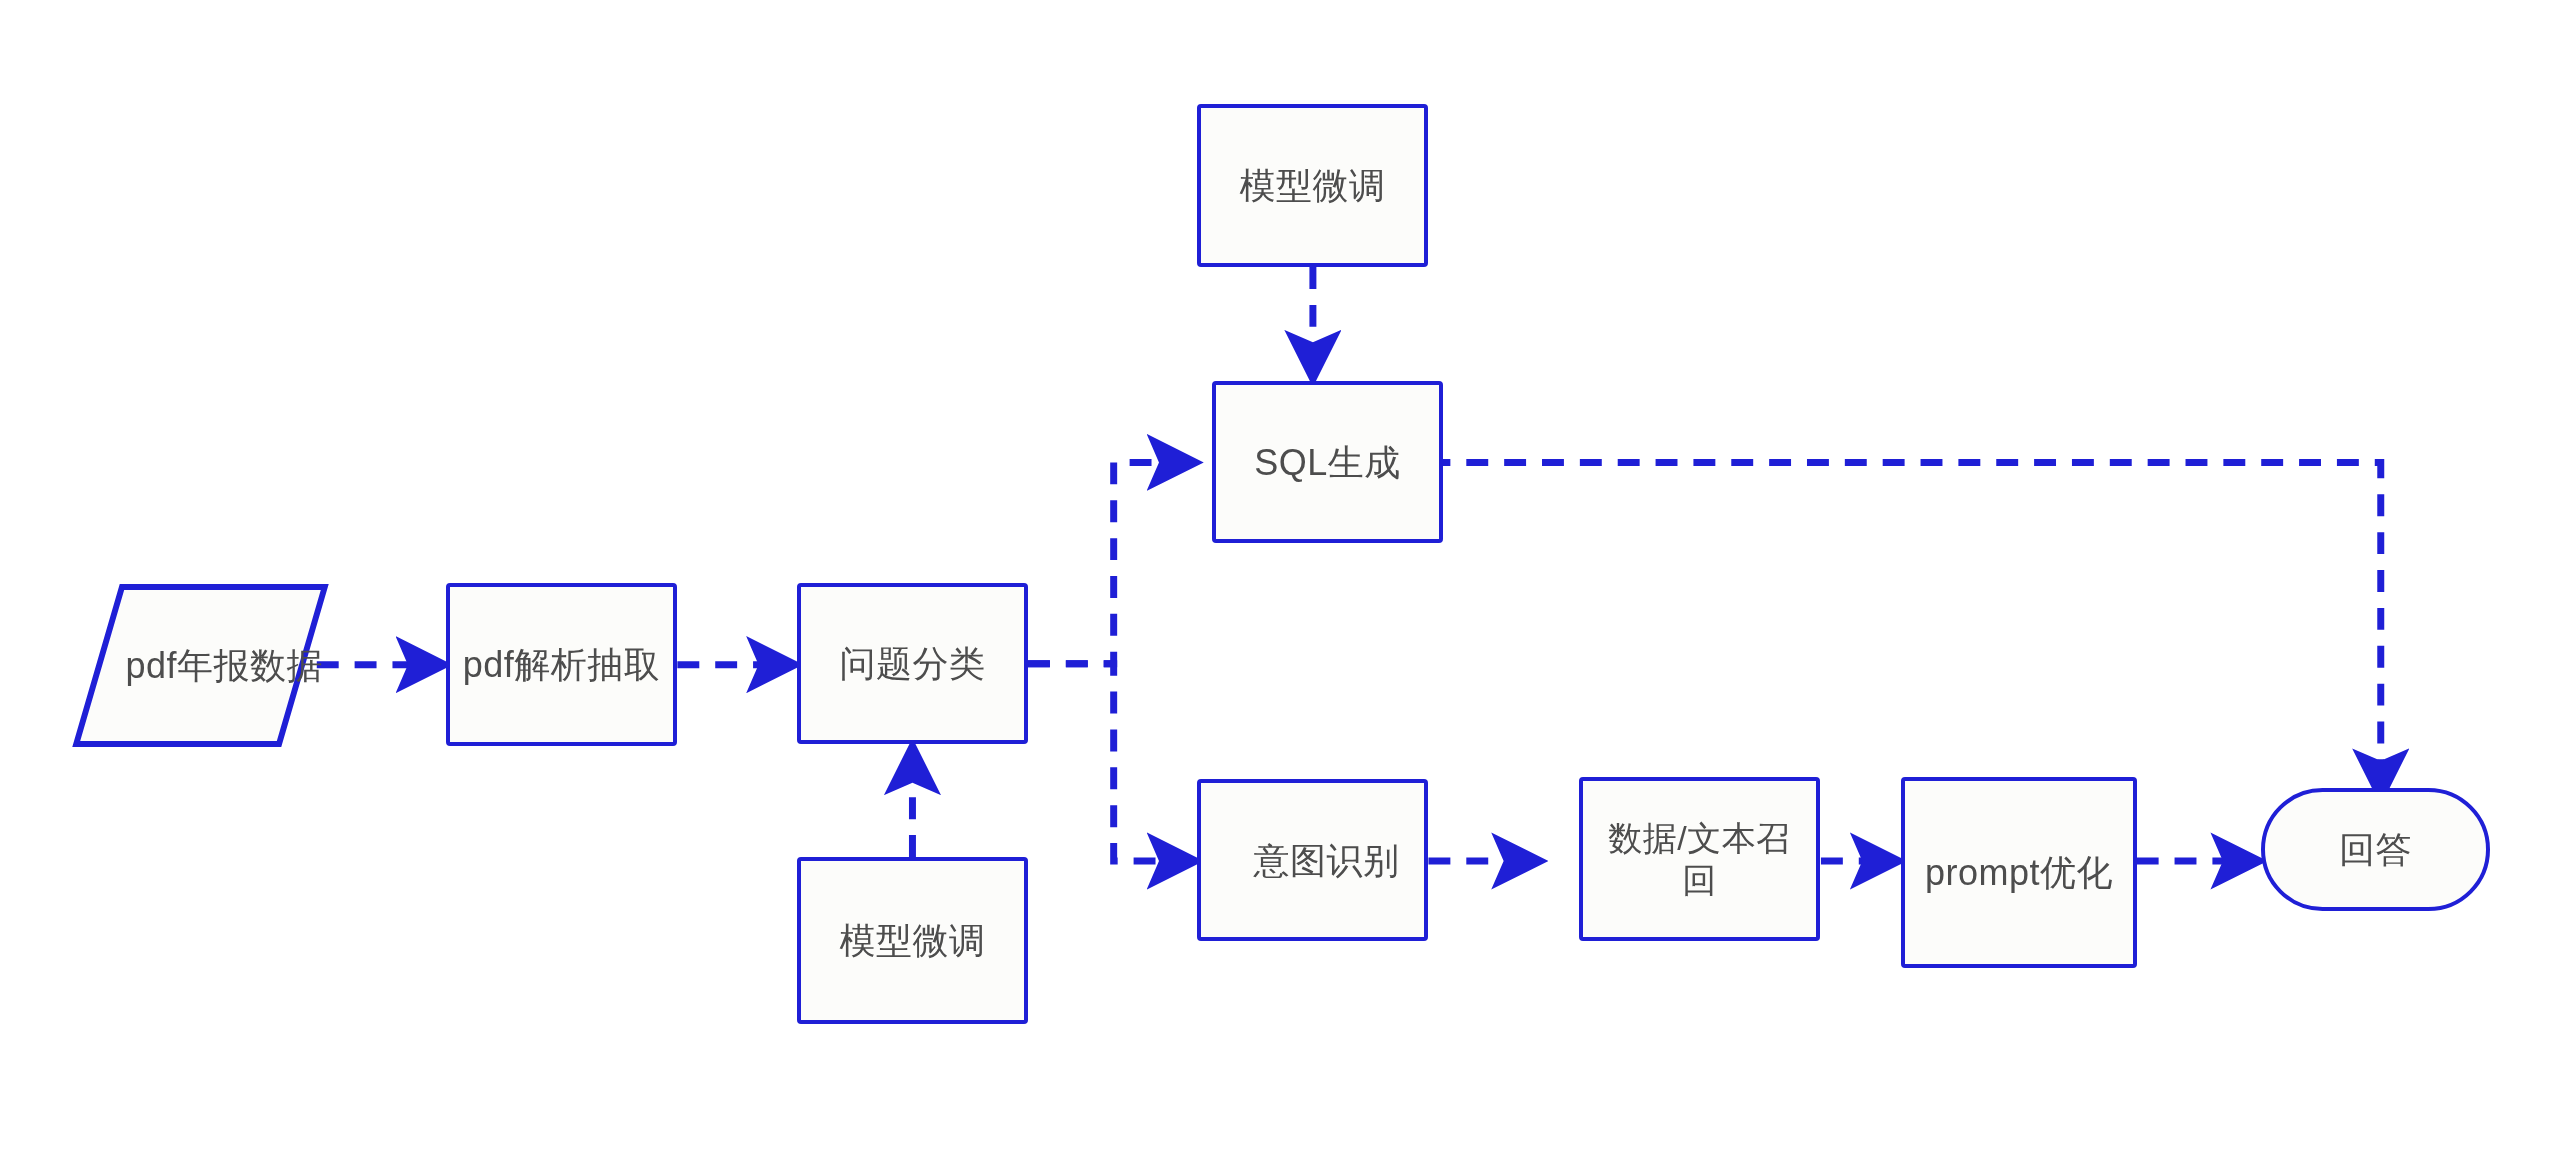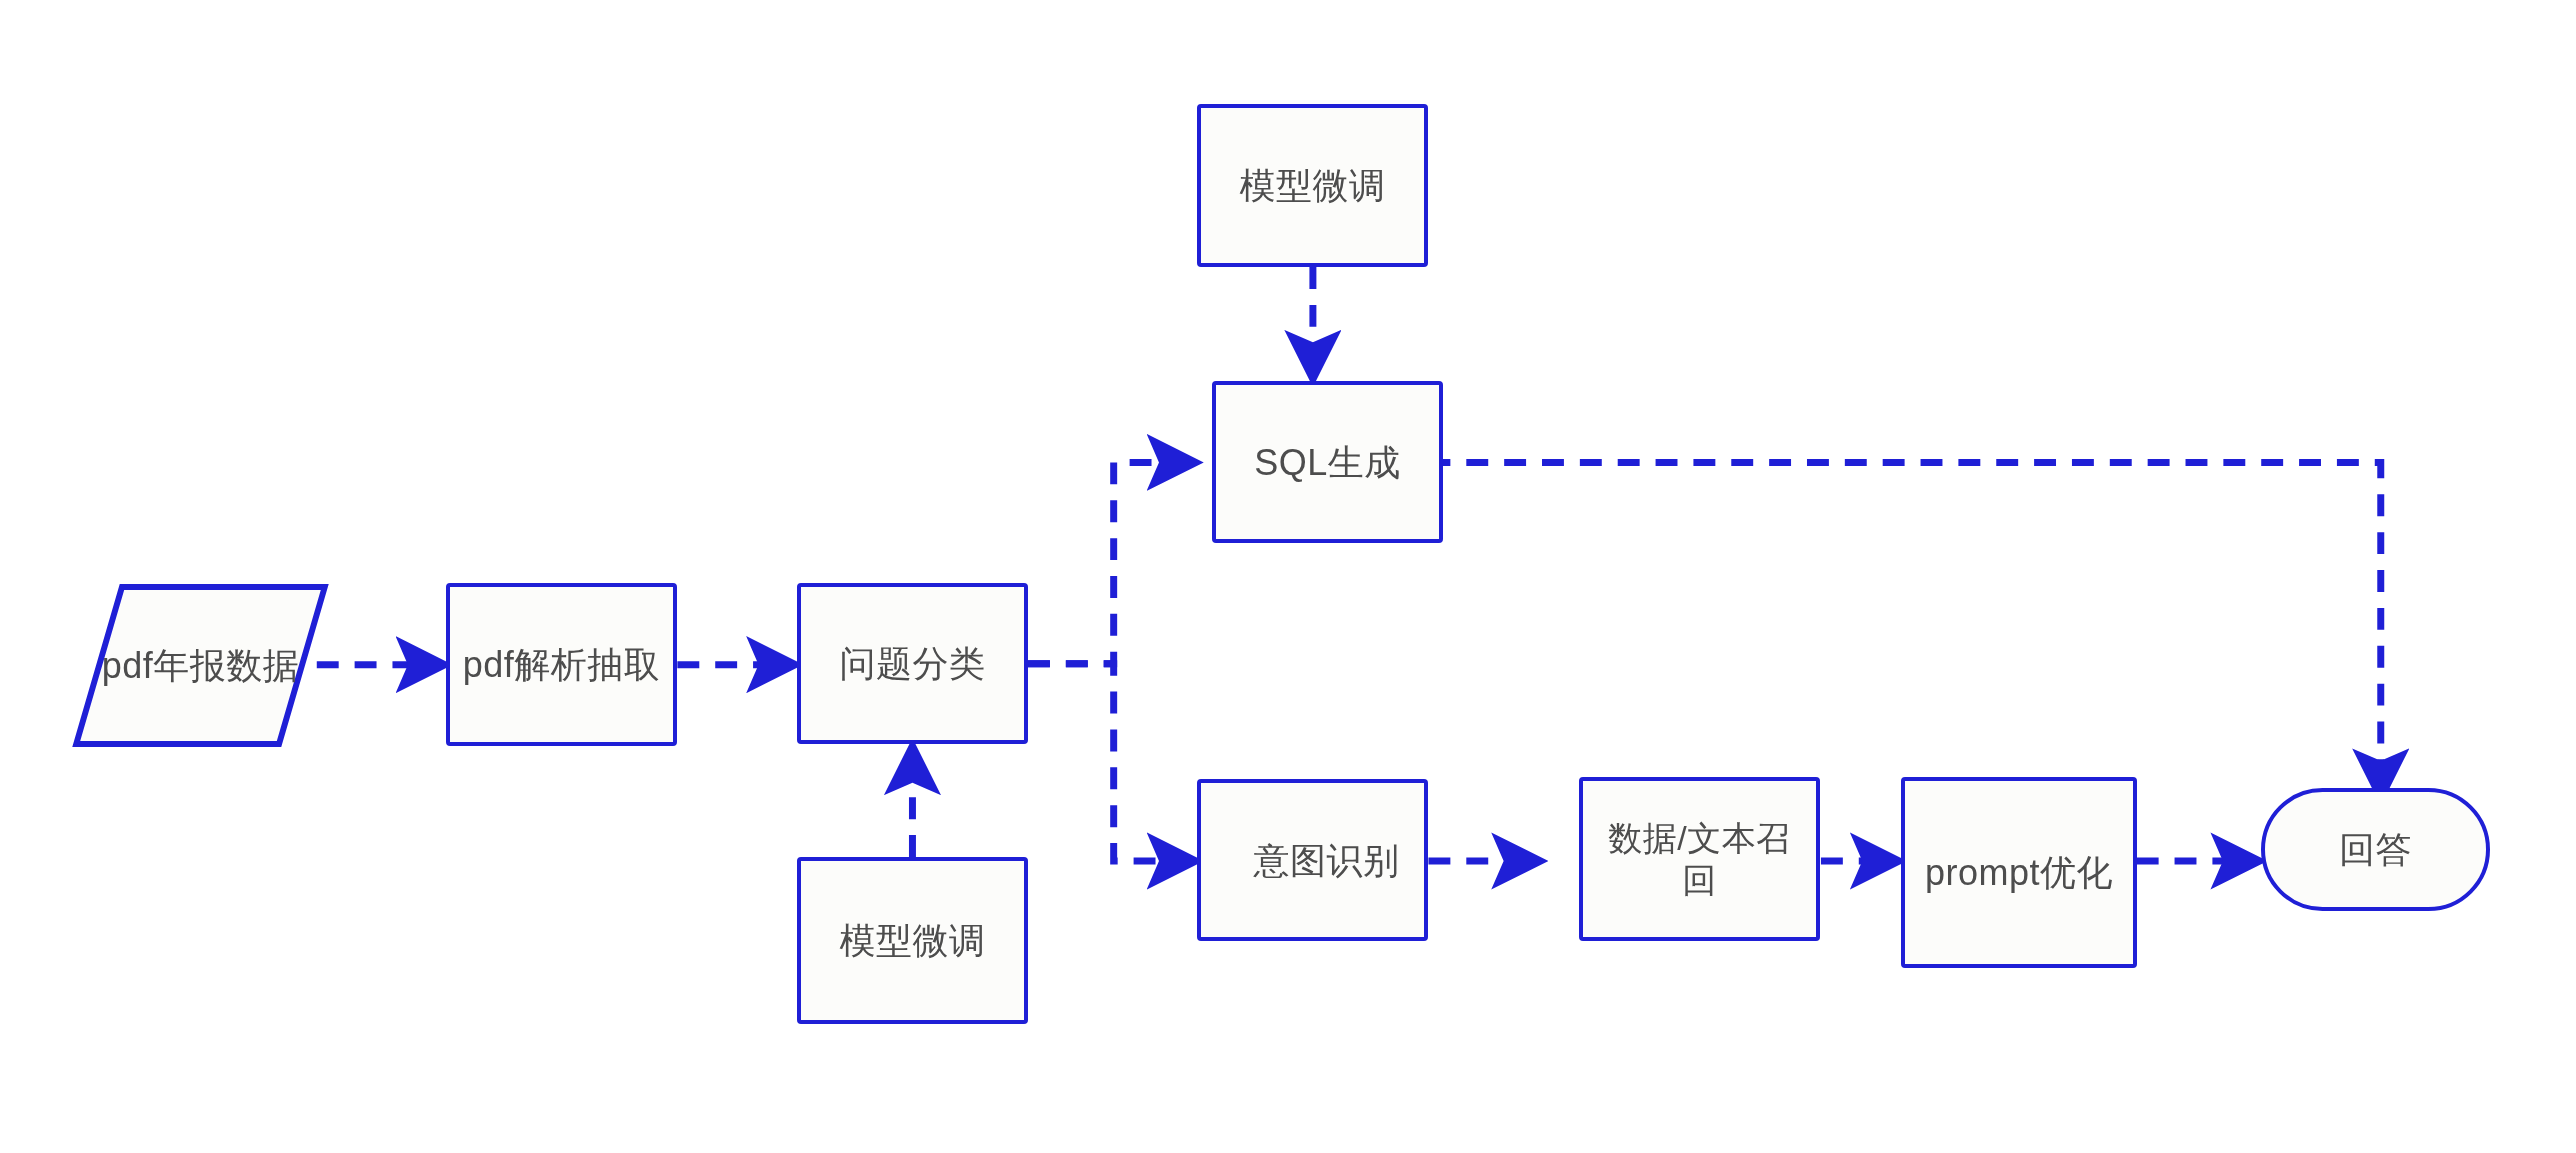--- a/index.html
+++ b/index.html
@@ -43,20 +43,21 @@
   .node .label {
     display: block;
     padding: 0 6px;
     white-space: pre-line;
   }
   .node.rect { border-radius: 4px; }
   .node.stadium { border-radius: 62px; }
   .node.parallelogram {
     border: none;
     background: transparent;
+    justify-content: flex-end;
   }
   .node.parallelogram .para-svg {
     position: absolute;
     left: 0;
     top: 0;
   }
   .node.parallelogram .label {
     position: relative;
     z-index: 1;
   }

